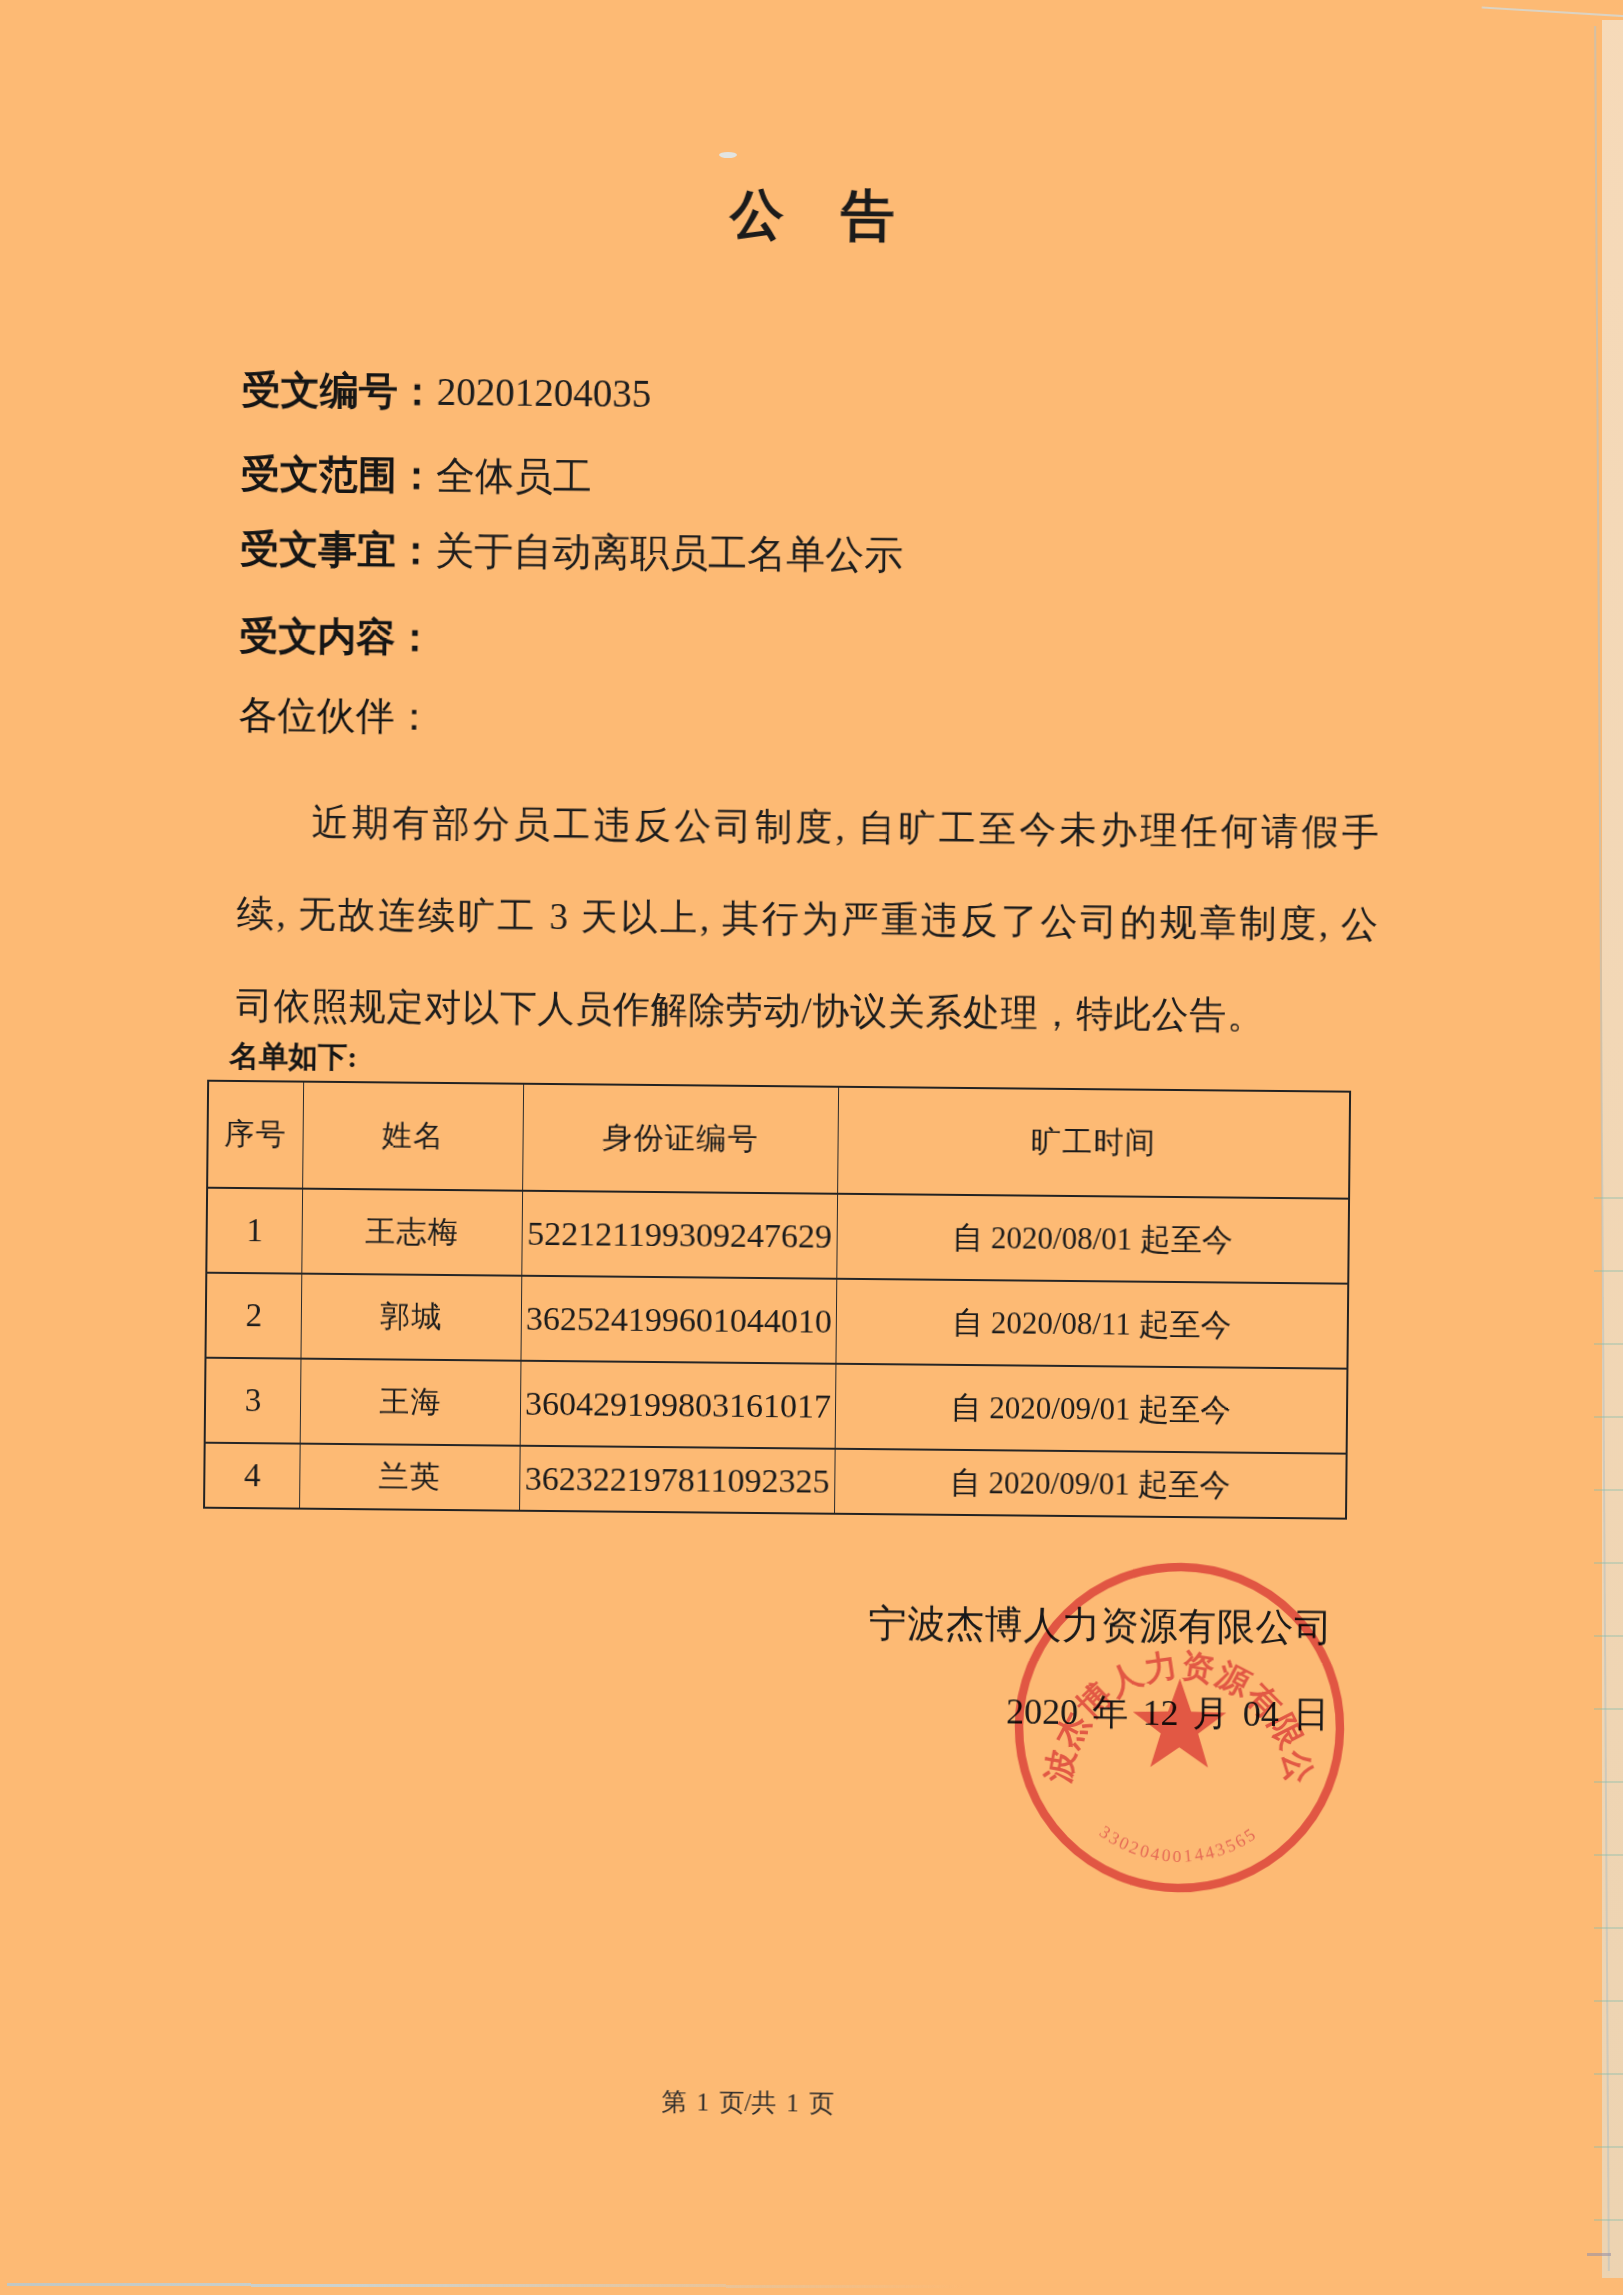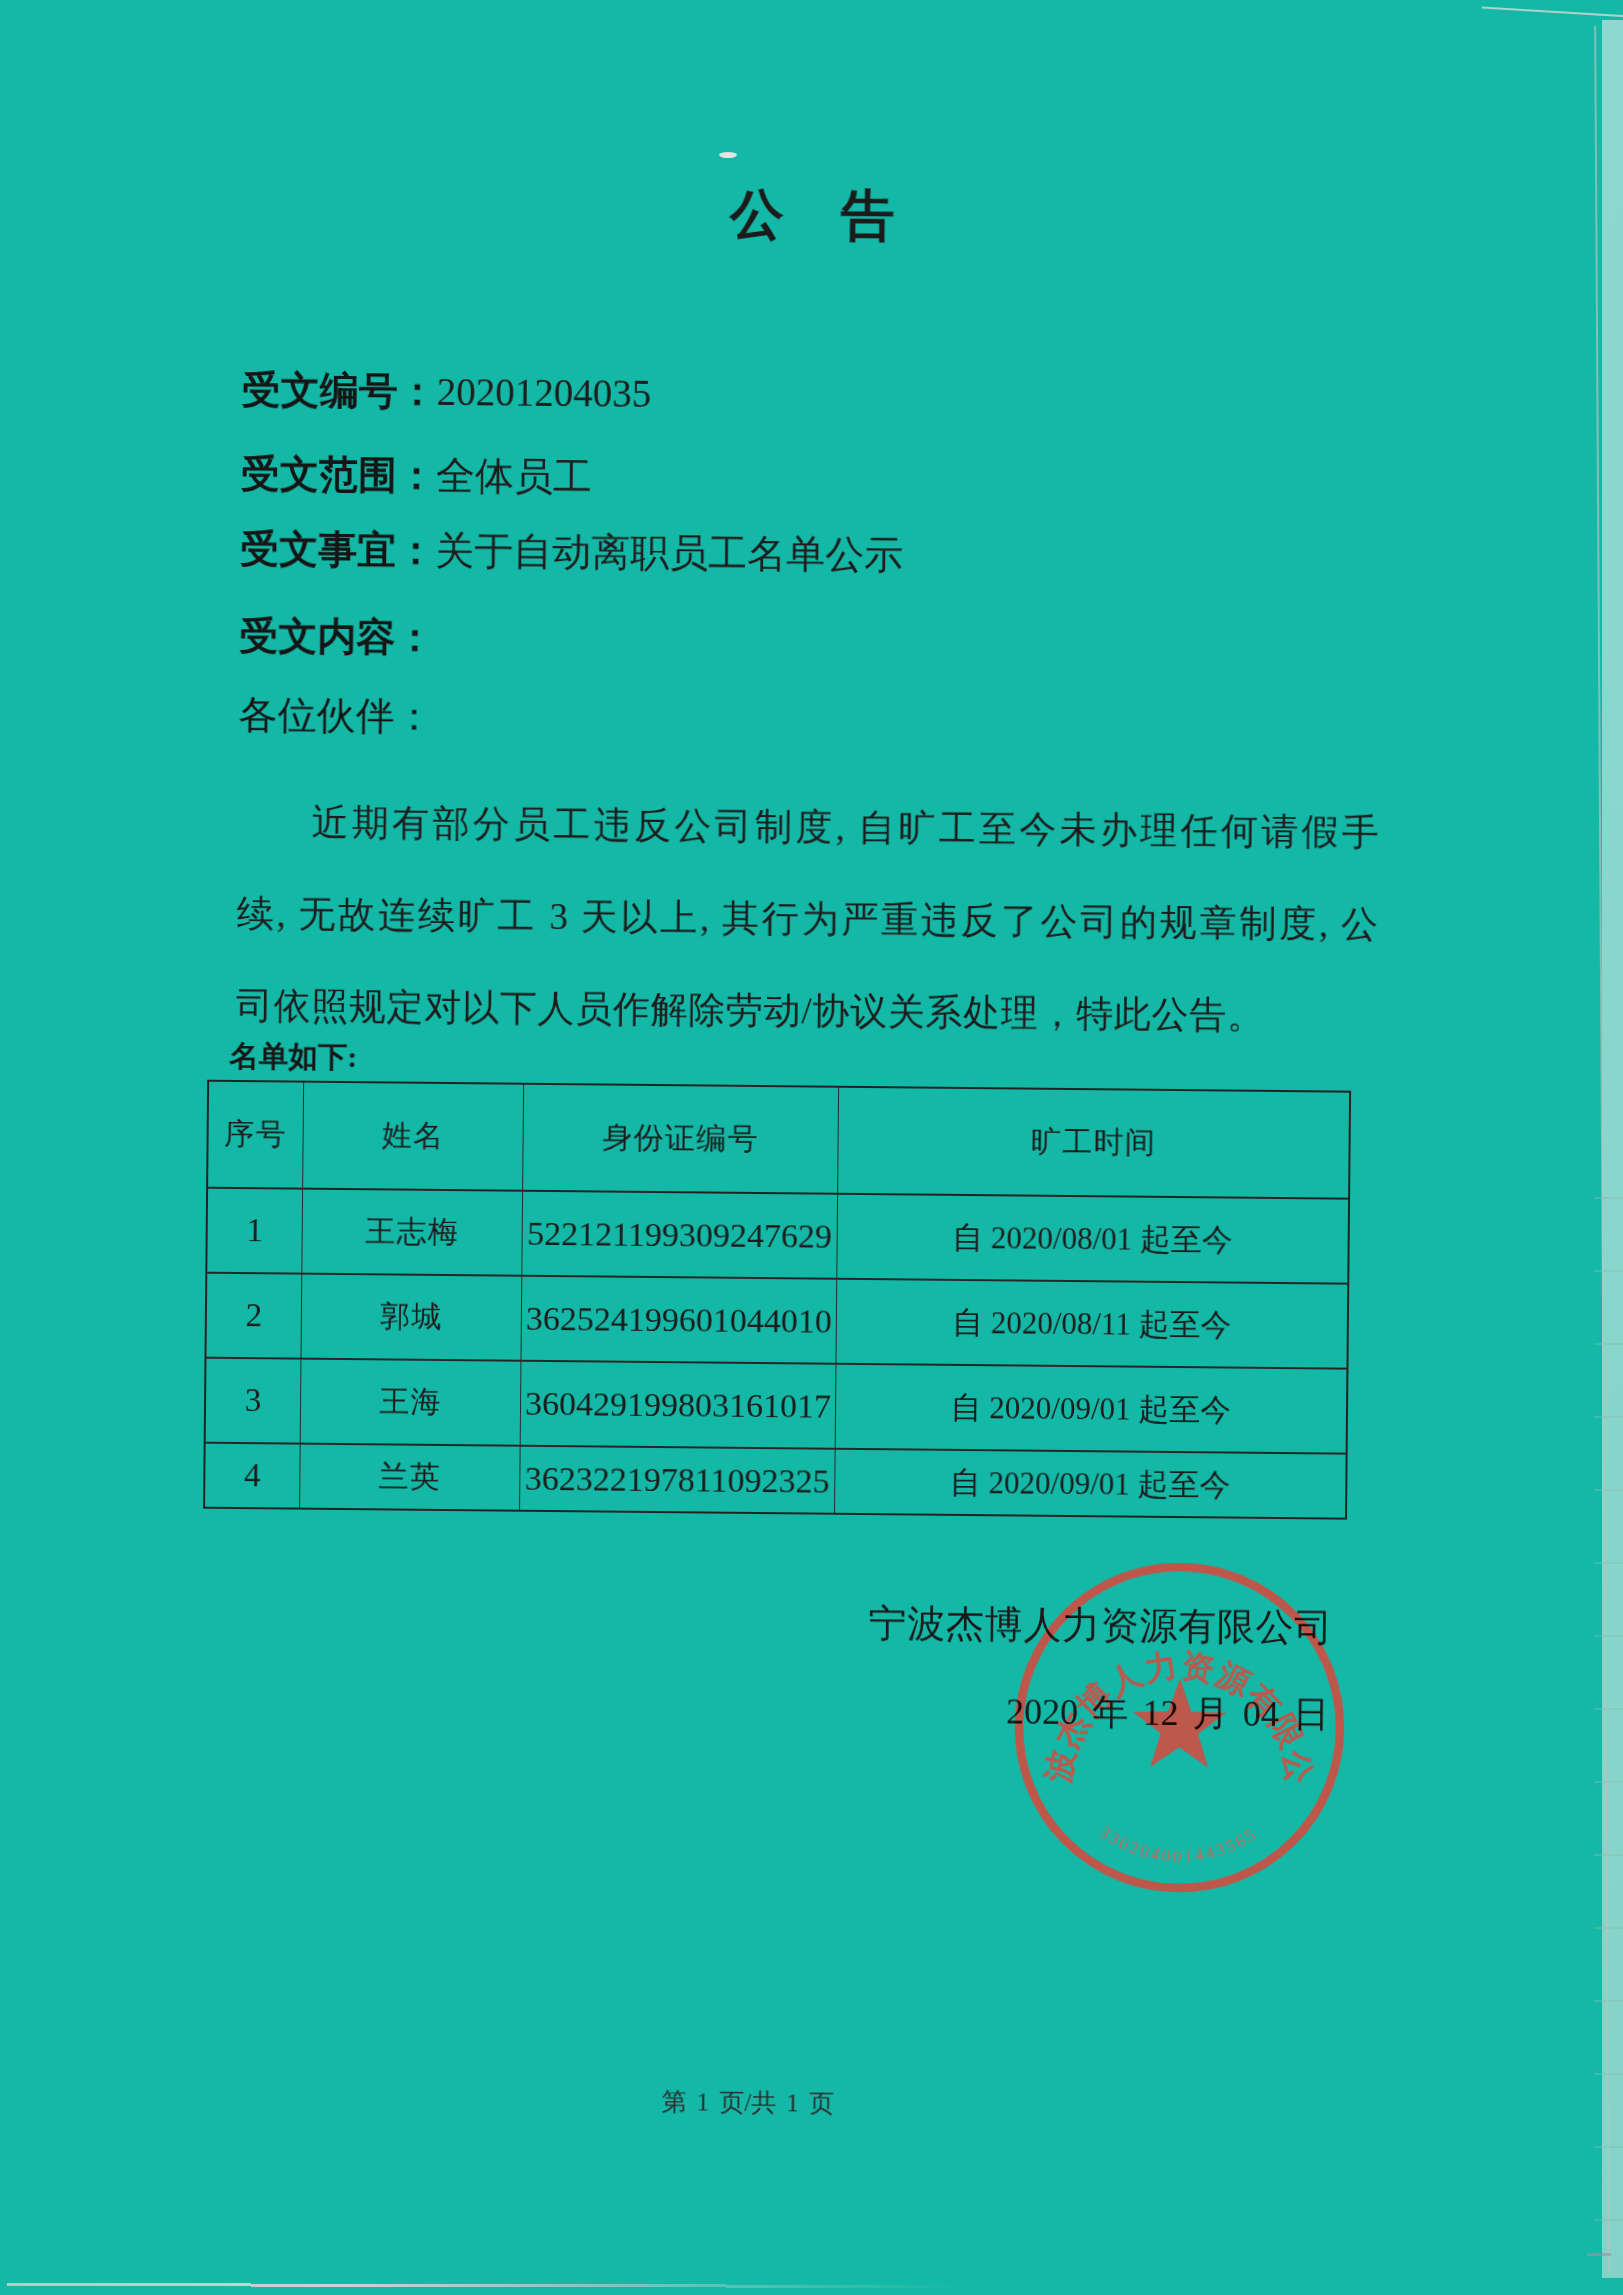--- a/index.html
+++ b/index.html
@@ -1,20 +1,20 @@
 <!DOCTYPE html>
 <html style="font-size:10.5px"><head>
 <meta charset="utf-8">
 <style>
   html,body{margin:0;padding:0;}
   body{background:#9a9a9a;}
   .page{
     position:relative;
     width:1623px;height:2295px;
-    background:#14b8a6;
+    background:#fdba74;
     overflow:hidden;
     font-family:"Liberation Serif","DejaVu Serif",serif;
     color:#1d1d1d;
   }
   .tilt{
     position:absolute;inset:0;
     transform:rotate(0.55deg);
     transform-origin:242px 367px;
   }
   

